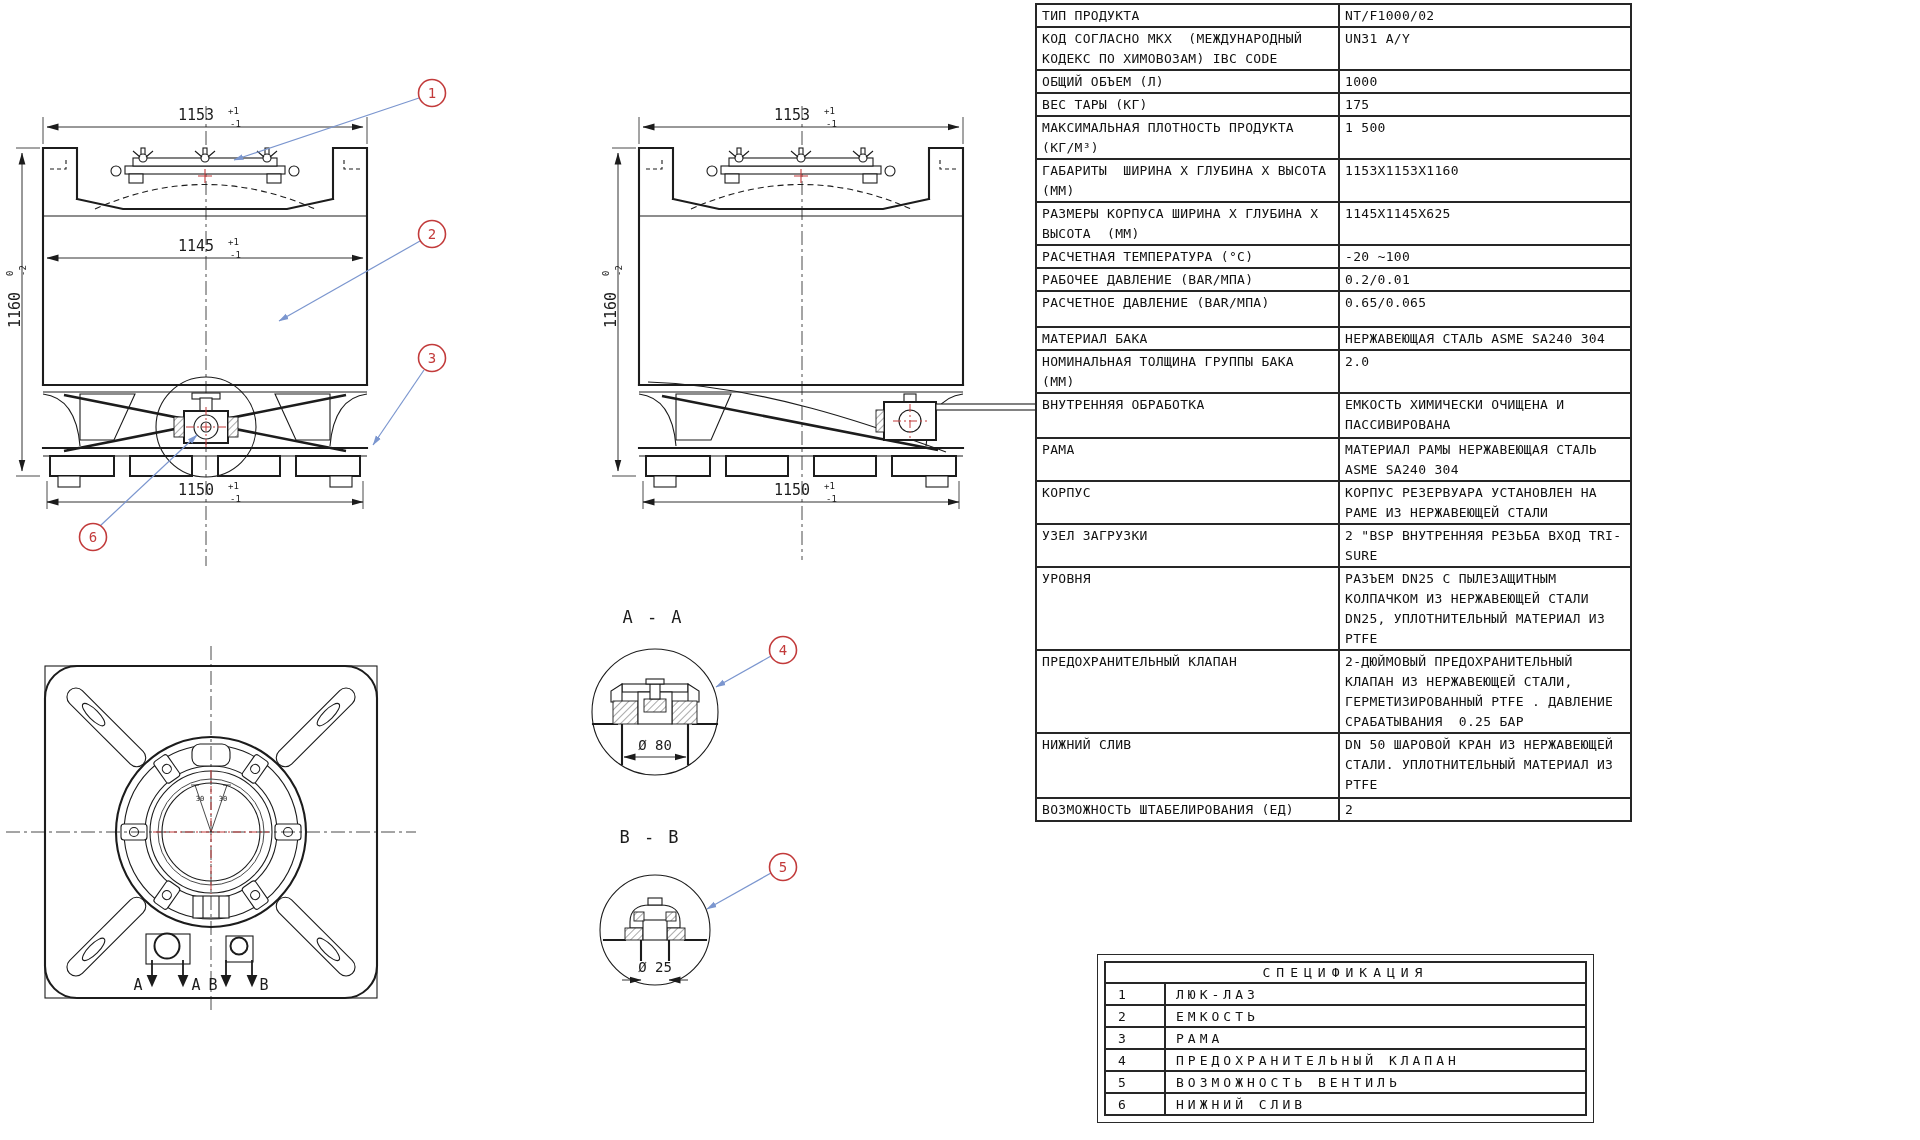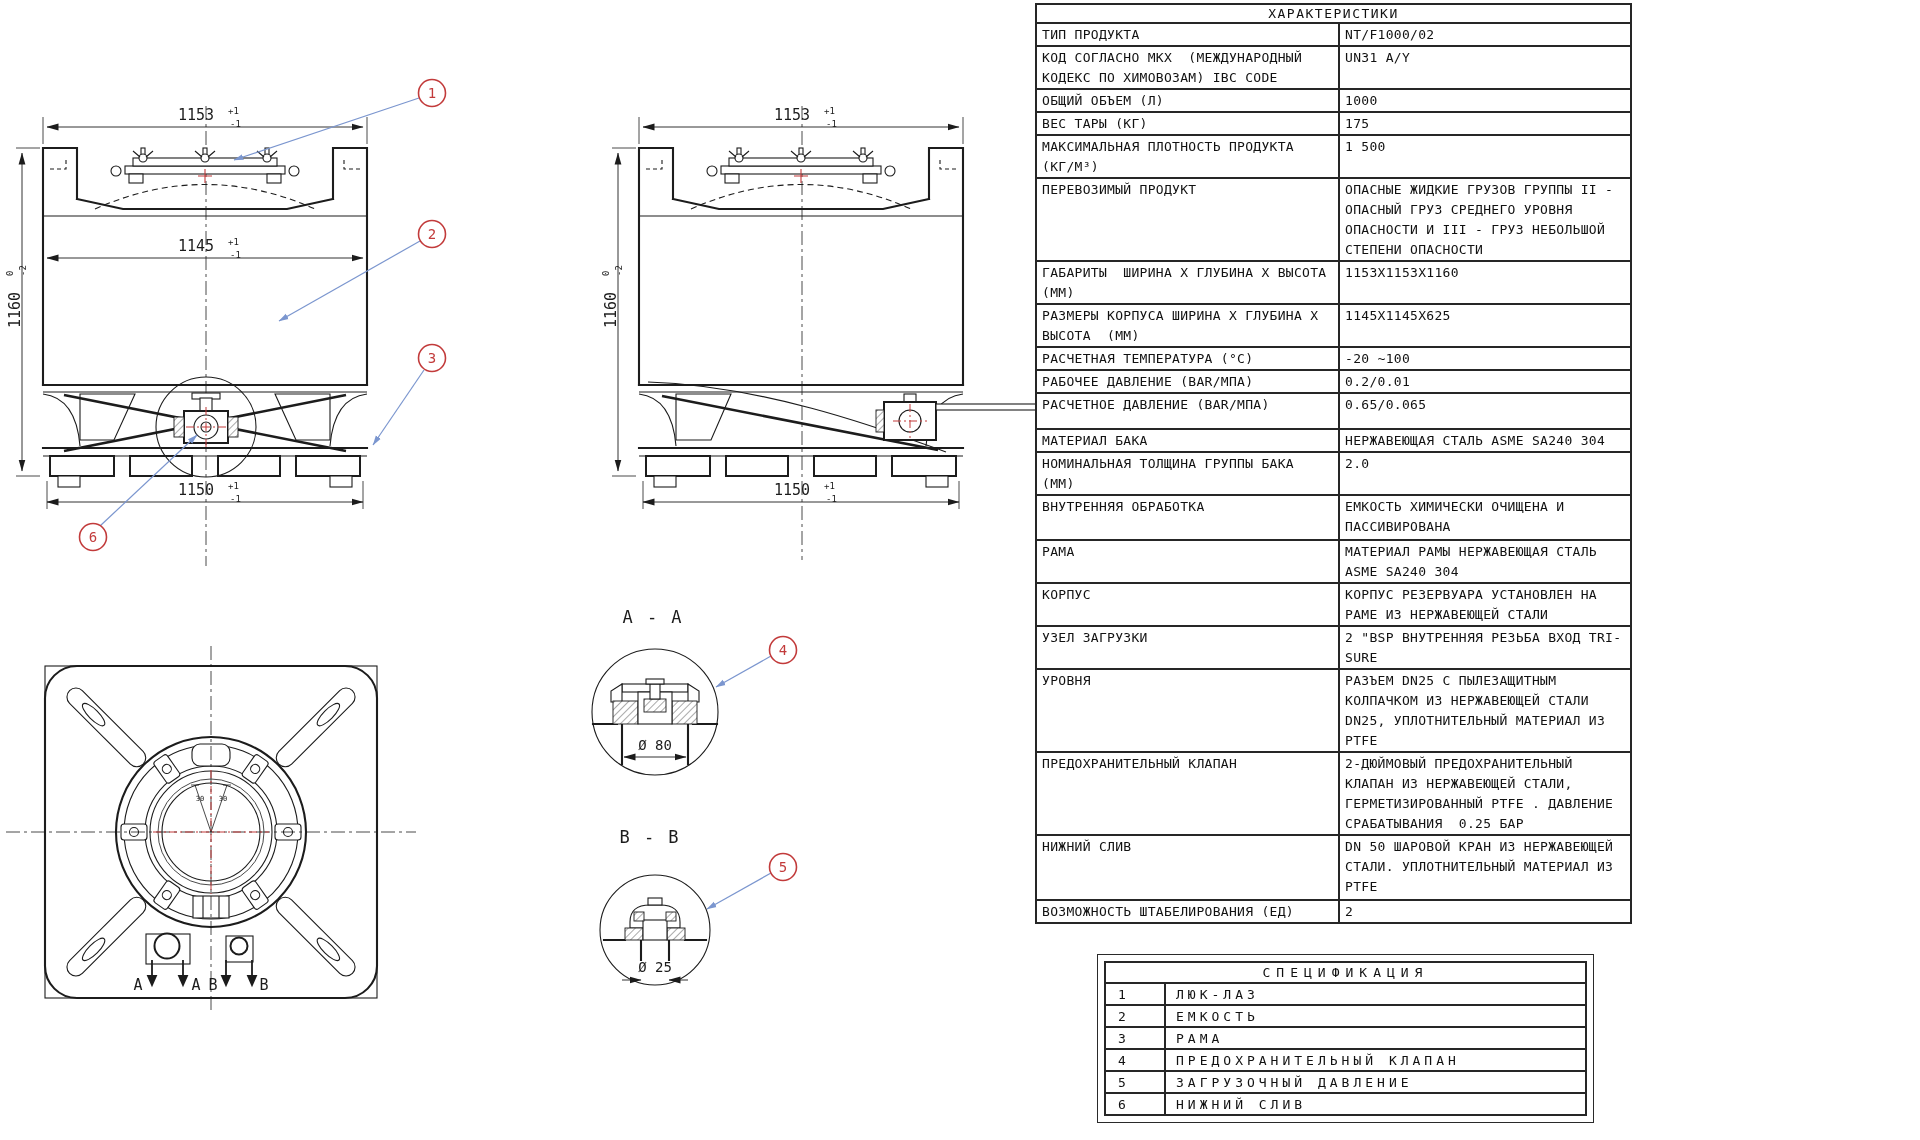--- a/index.html
+++ b/index.html
@@ -338,46 +338,39 @@
   </g>
 </svg>
 
 <div class="char-wrap">
   <table>
     <colgroup>
           <col style="width:303px">
           <col>
         </colgroup>
     <tbody>
-          <tr style="height:19px">
-            <td colspan="2" class="tt">ХАРАКТЕРИСТИКИ</td>
-          </tr>
     <tr style="height:21px">
             <td>ТИП ПРОДУКТА</td>
             <td>NT/F1000/02</td>
           </tr>
     <tr style="height:42px">
             <td>КОД СОГЛАСНО МКХ  (МЕЖДУНАРОДНЫЙ КОДЕКС ПО ХИМОВОЗАМ) IBC CODE</td>
             <td>UN31 A/Y</td>
           </tr>
     <tr style="height:22px">
             <td>ОБЩИЙ ОБЪЕМ (Л)</td>
             <td>1000</td>
           </tr>
     <tr style="height:20px">
             <td>ВЕС ТАРЫ (КГ)</td>
             <td>175</td>
           </tr>
     <tr style="height:41px">
             <td>МАКСИМАЛЬНАЯ ПЛОТНОСТЬ ПРОДУКТА (КГ/М³)</td>
             <td>1 500</td>
-          </tr>
-    <tr style="height:79px">
-            <td>ПЕРЕВОЗИМЫЙ ПРОДУКТ</td>
-            <td>ОПАСНЫЕ ЖИДКИЕ ГРУЗОВ ГРУППЫ II - ОПАСНЫЙ ГРУЗ СРЕДНЕГО УРОВНЯ ОПАСНОСТИ И III - ГРУЗ НЕБОЛЬШОЙ СТЕПЕНИ ОПАСНОСТИ</td>
           </tr>
     <tr style="height:40px">
             <td>ГАБАРИТЫ  ШИРИНА X ГЛУБИНА X ВЫСОТА  (ММ)</td>
             <td>1153X1153X1160</td>
           </tr>
     <tr style="height:43px">
             <td>РАЗМЕРЫ КОРПУСА ШИРИНА X ГЛУБИНА X ВЫСОТА  (ММ)</td>
             <td>1145X1145X625</td>
           </tr>
     <tr style="height:20px">
@@ -457,21 +450,21 @@
     <tr style="height:21px">
             <td class="num">3</td>
             <td class="item">РАМА</td>
           </tr>
     <tr style="height:21px">
             <td class="num">4</td>
             <td class="item">ПРЕДОХРАНИТЕЛЬНЫЙ КЛАПАН</td>
           </tr>
     <tr style="height:21px">
             <td class="num">5</td>
-            <td class="item">ЗАГРУЗОЧНЫЙ ДАВЛЕНИЕ</td>
+            <td class="item">ВОЗМОЖНОСТЬ ВЕНТИЛЬ</td>
           </tr>
     <tr style="height:21px">
             <td class="num">6</td>
             <td class="item">НИЖНИЙ СЛИВ</td>
           </tr>
   </tbody>
       </table>
 </div>
 
 </div>

